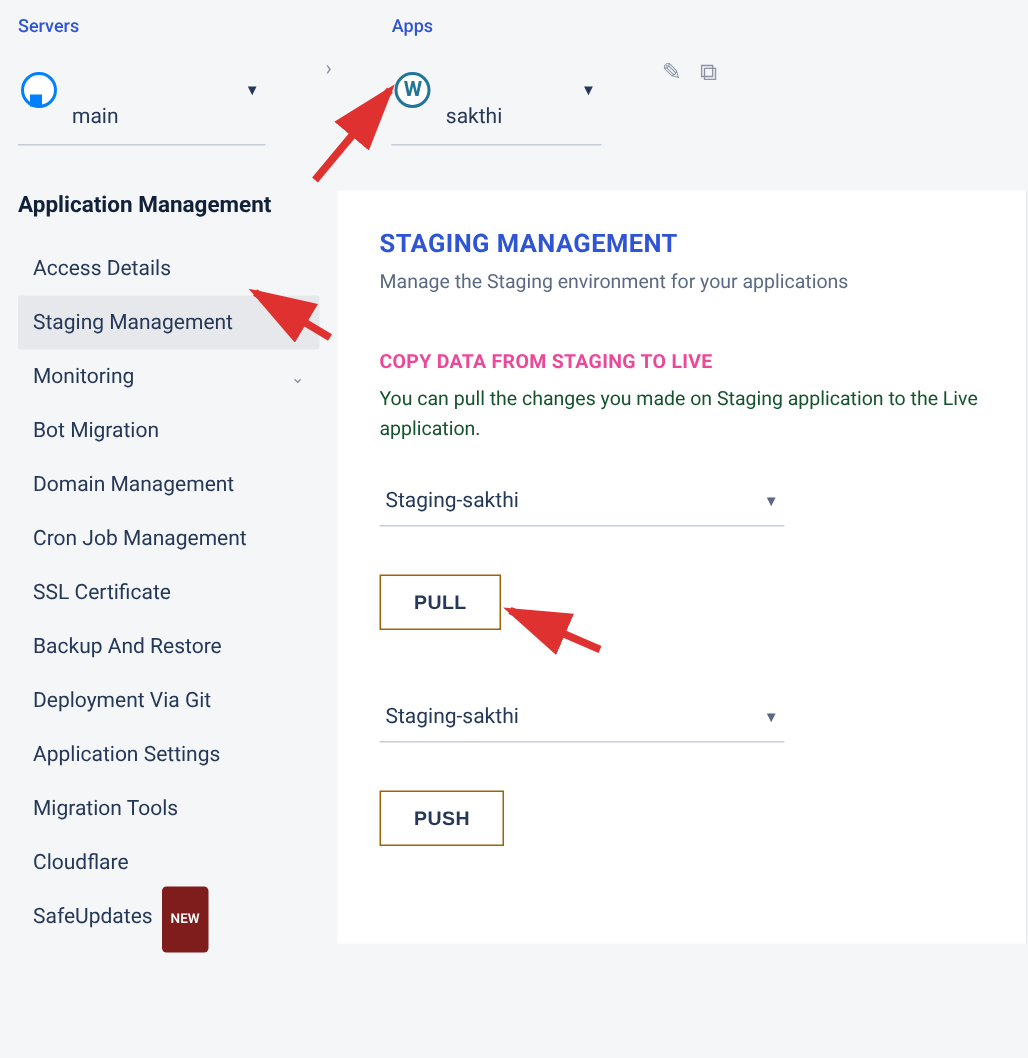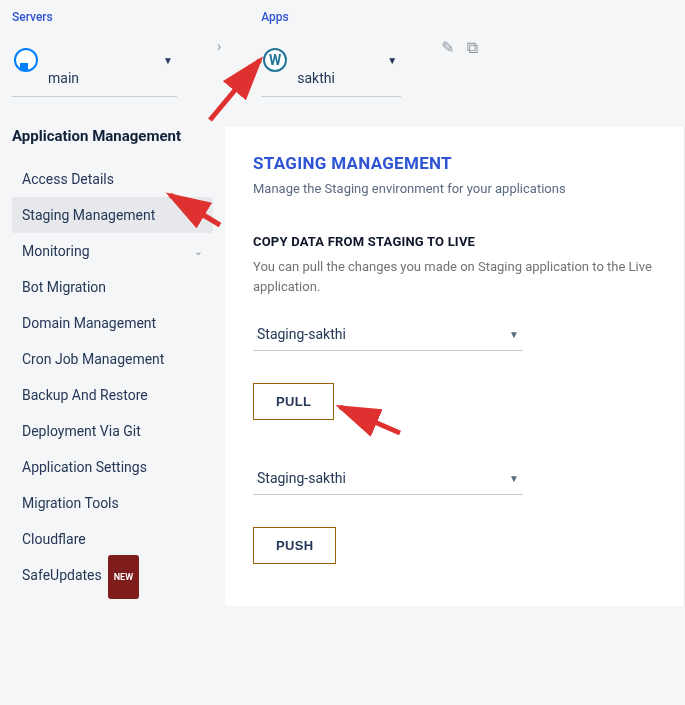--- a/index.html
+++ b/index.html
@@ -24,22 +24,22 @@
 .sidebar { width: 225px; padding: 0 12px; }
 .sidebar-title { font-size: 15px; font-weight: 700; color: #11213a; margin-bottom: 16px; }
 .side-item { padding: 10px 10px; font-size: 14px; color: #253858; cursor: pointer; border-radius: 2px; display: flex; align-items: center; justify-content: space-between; }
 .side-item.selected { background: #e6e8eb; }
 .side-item .expand { font-size: 11px; color: #8b95a5; }
 .badge { background: #7f1d1d; color: #fff; font-size: 9px; padding: 17px 6px; border-radius: 3px; font-weight: 600; margin-left: 6px; }
 
 .main { flex: 1; background: #fff; padding: 26px 28px; border-right: 1px solid #e6e8eb; }
 .main-title { color: #2f55d4; font-weight: 700; font-size: 17px; letter-spacing: 0.3px; margin-bottom: 8px; }
 .subtitle { color: #5b6a82; font-size: 13px; margin-bottom: 38px; }
-.section-title { font-weight: 700; font-size: 13px; color: #0f172a; letter-spacing: 0.2px; margin-bottom: 8px; }
-.section-desc { color: #737373; font-size: 13px; line-height: 1.5; margin-bottom: 22px; }
+.section-title { font-weight: 700; font-size: 13px; color: #ec4899; letter-spacing: 0.2px; margin-bottom: 8px; }
+.section-desc { color: #14532d; font-size: 13px; line-height: 1.5; margin-bottom: 22px; }
 .select { border-bottom: 1px solid #c7cdd6; padding: 8px 4px; display: flex; justify-content: space-between; align-items: center; width: 270px; font-size: 14px; color: #253858; cursor: pointer; margin-bottom: 32px; }
 .select .caret2 { font-size: 10px; color: #5b6a82; }
 .btn { background: #fff; border: 1px solid #a16207; padding: 10px 22px; font-size: 13px; font-weight: 700; color: #253858; cursor: pointer; letter-spacing: 0.3px; margin-bottom: 42px; }
 
 
 .arrow { position: absolute; pointer-events: none; }
 .arrow svg { overflow: visible; }
 </style>
 </head>
 <body>
@@ -82,20 +82,23 @@
         <span class="expand">⌄</span>
       </div>
     <div class="side-item">
         <span>Bot Migration</span>
       </div>
     <div class="side-item">
         <span>Domain Management</span>
       </div>
     <div class="side-item">
         <span>Cron Job Management</span>
+      </div>
+    <div class="side-item">
+        <span>SSL Certificate</span>
       </div>
     <div class="side-item">
         <span>Backup And Restore</span>
       </div>
     <div class="side-item">
         <span>Deployment Via Git</span>
       </div>
     <div class="side-item">
         <span>Application Settings</span>
       </div>

